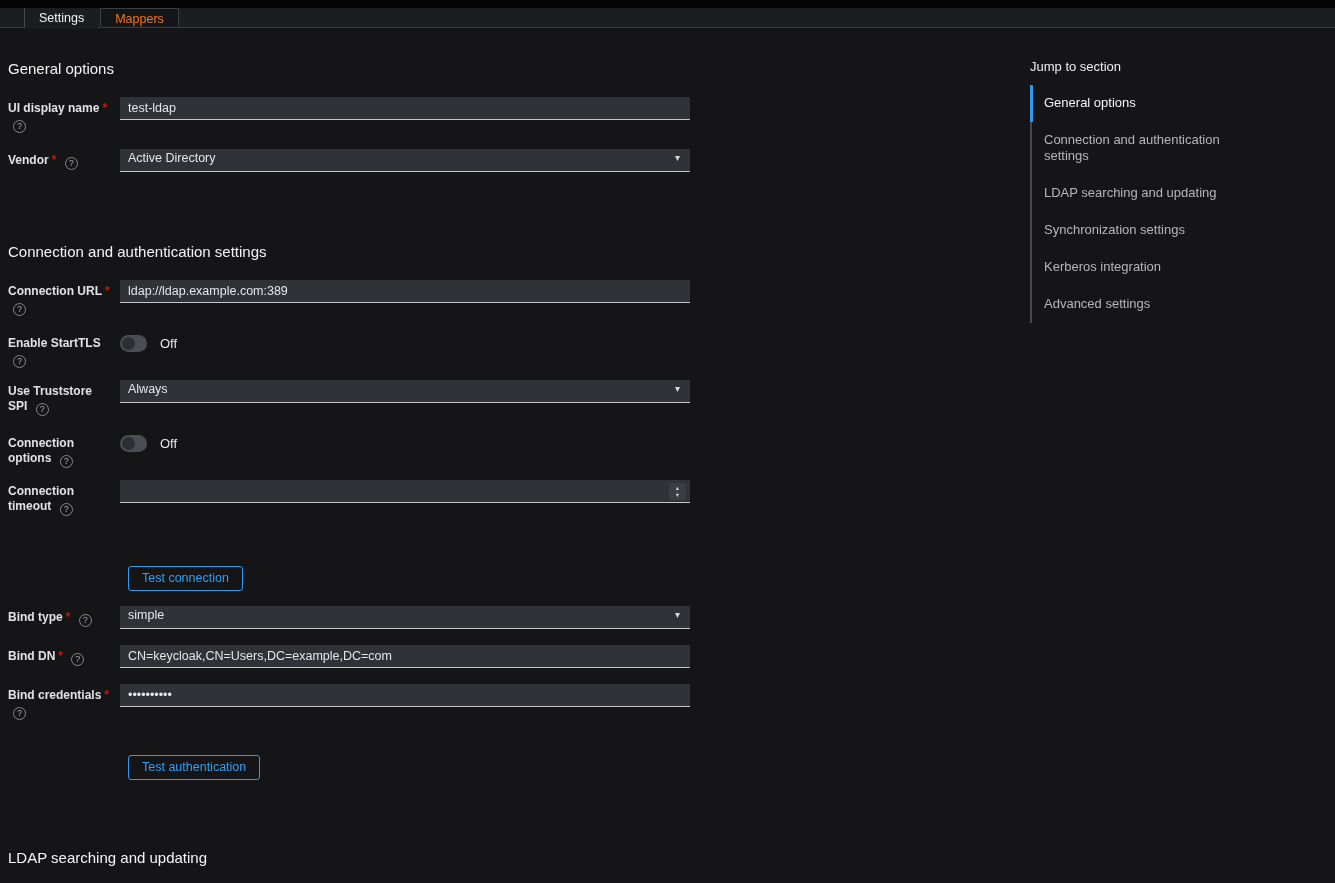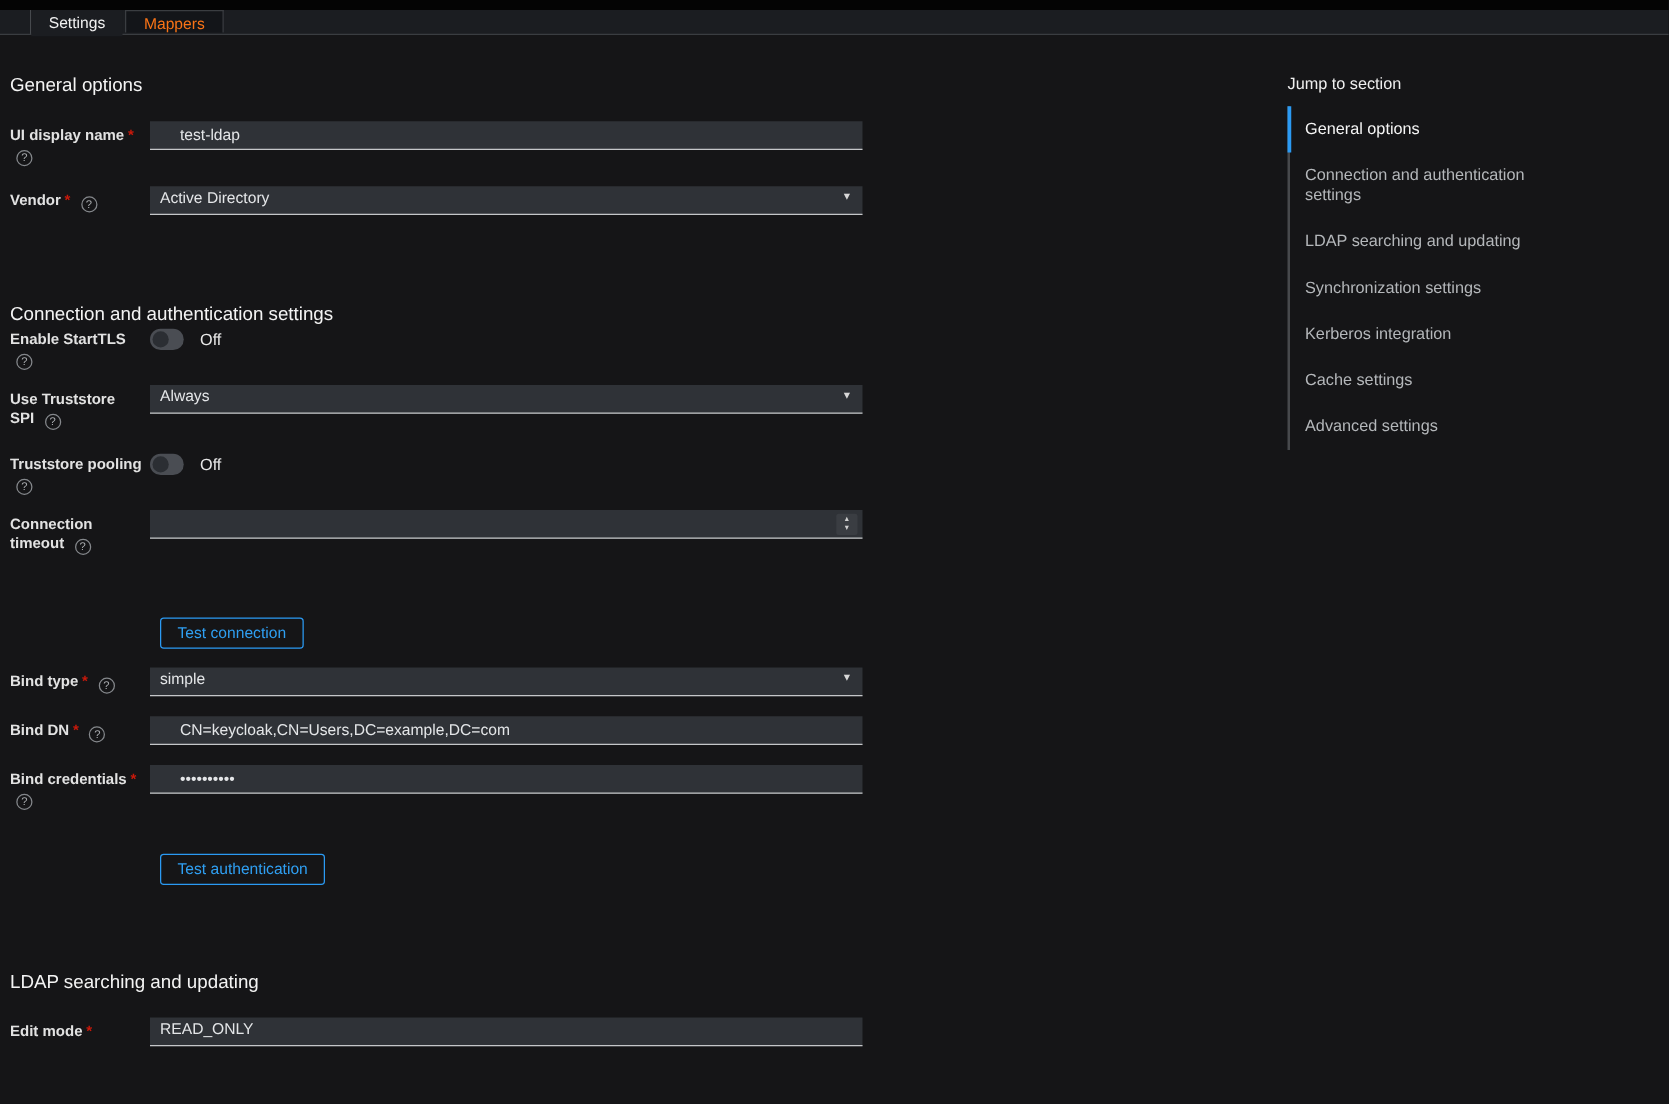--- a/index.html
+++ b/index.html
@@ -57,21 +57,21 @@
   .help {
     display:inline-flex; align-items:center; justify-content:center;
     width:13px; height:13px; border:1px solid #85888c; border-radius:50%;
     font-size:9px; font-weight:normal; color:#a9acaf; margin-left:5px;
     vertical-align:-2px; line-height:1;
   }
   .fctrl { position:relative; }
   .txt {
     width:100%; height:23px; background:#2f3237; border:none;
     border-bottom:1px solid #c5c7c9; color:#e4e6e8; font-size:12.5px;
-    padding:0 24px; font-family:"Liberation Sans", sans-serif; outline:none;
+    padding:0 8px; font-family:"Liberation Sans", sans-serif; outline:none;
   }
   .select {
     width:100%; height:23px; background:#2f3237;
     border-bottom:1px solid #c5c7c9; display:flex; align-items:center;
     justify-content:space-between; padding:0 10px 4px 8px; cursor:pointer;
   }
   .sel-val { font-size:12.5px; color:#e4e6e8; }
   .caret { font-size:10px; color:#d8d8d8; line-height:1; }
   .numwrap { position:relative; }
   .stepper {
@@ -146,20 +146,29 @@
     <div class="fctrl">
       <div class="select">
         <span class="sel-val">Active Directory</span>
         <span class="caret">▾</span>
       </div>
     </div>
   </div>
 
   <div class="section-title" id="title-connection">Connection and authentication settings</div>
 
+  <div class="row first-row">
+    <div class="flabel">
+      <span>Connection URL</span><span class="req">*</span>
+      <span class="help">?</span>
+    </div>
+    <div class="fctrl">
+      <input class="txt" value="ldap://ldap.example.com:389" style="">
+    </div>
+  </div>
 
   <div class="row toggle-row">
     <div class="flabel">
       <span>Enable StartTLS</span>
       <span class="help">?</span>
     </div>
     <div class="fctrl toggle-field">
       <span class="toggle">
           <span class="knob"></span>
         </span>
@@ -175,21 +184,21 @@
     <div class="fctrl">
       <div class="select">
         <span class="sel-val">Always</span>
         <span class="caret">▾</span>
       </div>
     </div>
   </div>
 
   <div class="row toggle-row">
     <div class="flabel">
-      <span>Truststore pooling</span>
+      <span>Connection options</span>
       <span class="help">?</span>
     </div>
     <div class="fctrl toggle-field">
       <span class="toggle">
           <span class="knob"></span>
         </span>
       <span class="toggle-state">Off</span>
     </div>
   </div>
 
@@ -266,16 +275,15 @@
 </div>
 
 <div class="jumpnav">
   <div class="jumpnav-title">Jump to section</div>
   <ul>
     <li class="active">General options</li>
     <li>Connection and authentication settings</li>
     <li>LDAP searching and updating</li>
     <li>Synchronization settings</li>
     <li>Kerberos integration</li>
-    <li>Cache settings</li>
     <li>Advanced settings</li>
   </ul>
 </div>
 
 </body></html>

